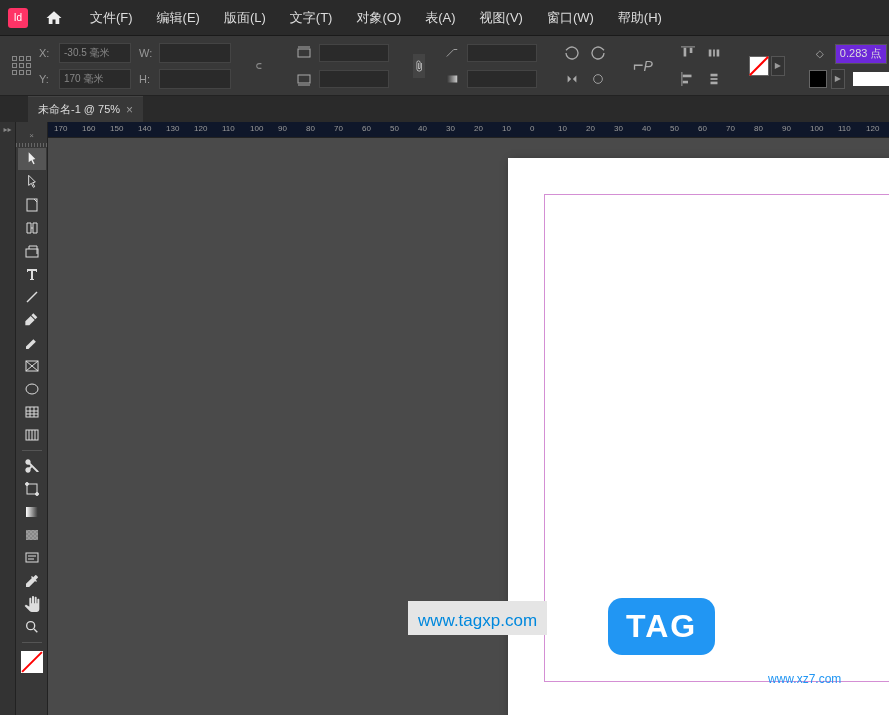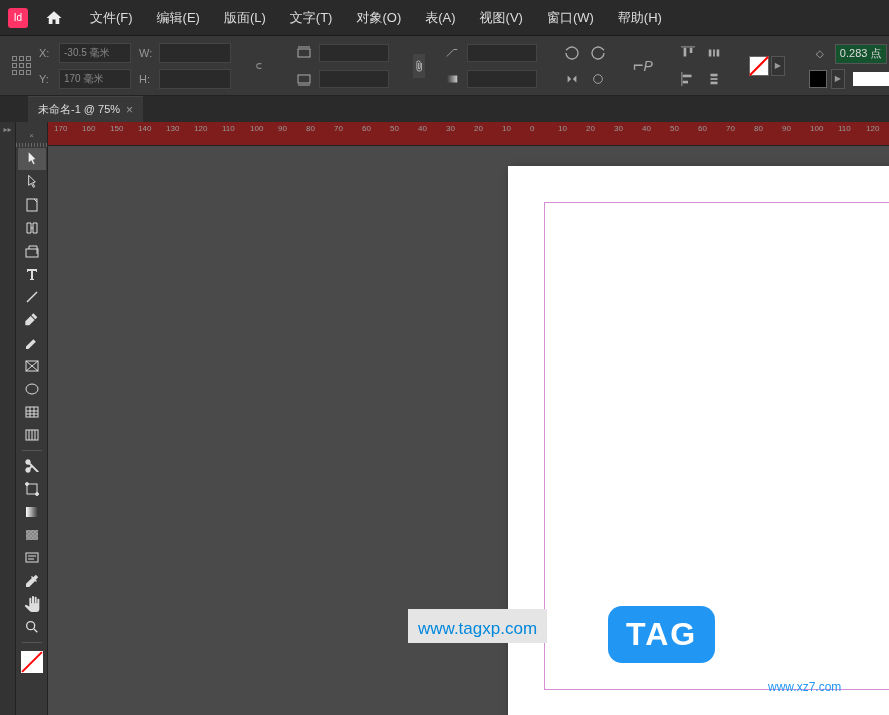--- a/index.html
+++ b/index.html
@@ -21,40 +21,40 @@
     .coord-input { width: 72px; height: 20px; background: #2a2a2a; border: 1px solid #444; color: #888; font-size: 10px; padding: 0 4px; }
     .divider-v { width: 1px; height: 44px; background: #222; margin: 0 4px; }
     .ctrl-icon { width: 22px; height: 22px; display: flex; align-items: center; justify-content: center; color: #aaa; cursor: pointer; }
     .ctrl-icon-group { display: flex; flex-direction: column; gap: 4px; }
     .ctrl-icon-row { display: flex; gap: 4px; align-items: center; }
     .dropdown-field { width: 70px; height: 18px; background: #2a2a2a; border: 1px solid #444; }
     .fx-box { width: 20px; height: 24px; background: #444; display: flex; align-items: center; justify-content: center; color: #ccc; font-size: 12px; }
     .swatch-none { width: 20px; height: 20px; background: white; position: relative; border: 1px solid #666; }
     .swatch-none::after { content: ''; position: absolute; width: 26px; height: 2px; background: red; transform: rotate(-45deg); top: 8px; left: -4px; }
     .swatch-arrow { width: 14px; height: 20px; background: #333; display: flex; align-items: center; justify-content: center; color: #999; font-size: 8px; border: 1px solid #555; }
-    .stroke-input { width: 52px; height: 20px; background: #14532d; border: 1px solid #555; color: #ddd; font-size: 11px; padding: 0 4px; display: flex; align-items: center; }
+    .stroke-input { width: 52px; height: 20px; background: #6d28d9; border: 1px solid #555; color: #ddd; font-size: 11px; padding: 0 4px; display: flex; align-items: center; }
     .stroke-style { width: 75px; height: 14px; background: #fff; margin-left: 4px; }
     .small-swatch { width: 18px; height: 18px; background: #000; border: 1px solid #666; }
     
     .tab-bar { height: 26px; background: #2a2a2a; display: flex; align-items: flex-end; padding-left: 28px; }
     .tab { padding: 5px 10px; background: #383838; color: #ddd; font-size: 11px; display: flex; align-items: center; gap: 6px; border-top: 1px solid #444; }
     .tab-close { color: #999; font-size: 12px; cursor: pointer; }
     
     .workspace { display: flex; height: calc(715px - 36px - 60px - 26px); position: relative; }
     .side-tab { width: 16px; background: #333; border-right: 1px solid #222; display: flex; flex-direction: column; }
     .side-tab-arrow { height: 14px; display: flex; align-items: center; justify-content: center; color: #888; font-size: 8px; }
     .toolbox { width: 32px; background: #383838; border-right: 1px solid #222; display: flex; flex-direction: column; padding-top: 6px; align-items: center; gap: 1px; }
     .tool-btn { width: 28px; height: 22px; display: flex; align-items: center; justify-content: center; color: #ddd; cursor: pointer; position: relative; }
     .tool-btn.active { background: #555; }
     .tool-btn svg { width: 16px; height: 16px; }
     .tool-swatch { width: 22px; height: 22px; background: white; position: relative; margin-top: 4px; }
     .tool-swatch::after { content: ''; position: absolute; width: 28px; height: 2px; background: red; transform: rotate(-45deg); top: 10px; left: -3px; }
     
     .canvas-area { flex: 1; position: relative; background: #4a4a4a; overflow: hidden; }
-    .ruler-h { height: 24px; background: #7f1d1d; border-bottom: 1px solid #222; display: flex; align-items: center; position: relative; font-size: 8px; color: #999; }
+    .ruler-h { height: 16px; background: #0f172a; border-bottom: 1px solid #222; display: flex; align-items: center; position: relative; font-size: 8px; color: #999; }
     .ruler-tick { position: absolute; top: 2px; font-size: 8px; }
     .canvas-content { position: relative; height: calc(100% - 16px); }
     .page { position: absolute; left: 460px; top: 20px; width: 420px; height: 560px; background: white; box-shadow: 3px 3px 8px rgba(0,0,0,0.5); }
     .page-margin { position: absolute; left: 36px; top: 36px; right: 0; bottom: 36px; border: 1px solid #d48fd4; }
     
     .watermark-1 { position: absolute; left: 360px; top: 463px; background: #e5e5e5; padding: 8px 10px 4px; }
     .wm1-title { color: #ff0000; font-size: 26px; font-weight: bold; letter-spacing: 1px; }
     .wm1-url { color: #0088dd; font-size: 17px; margin-top: 2px; }
     .watermark-2 { position: absolute; left: 560px; top: 460px; }
     .tag-badge { background: #2196f3; color: white; font-size: 32px; font-weight: bold; padding: 10px 18px; border-radius: 14px; letter-spacing: 2px; }

